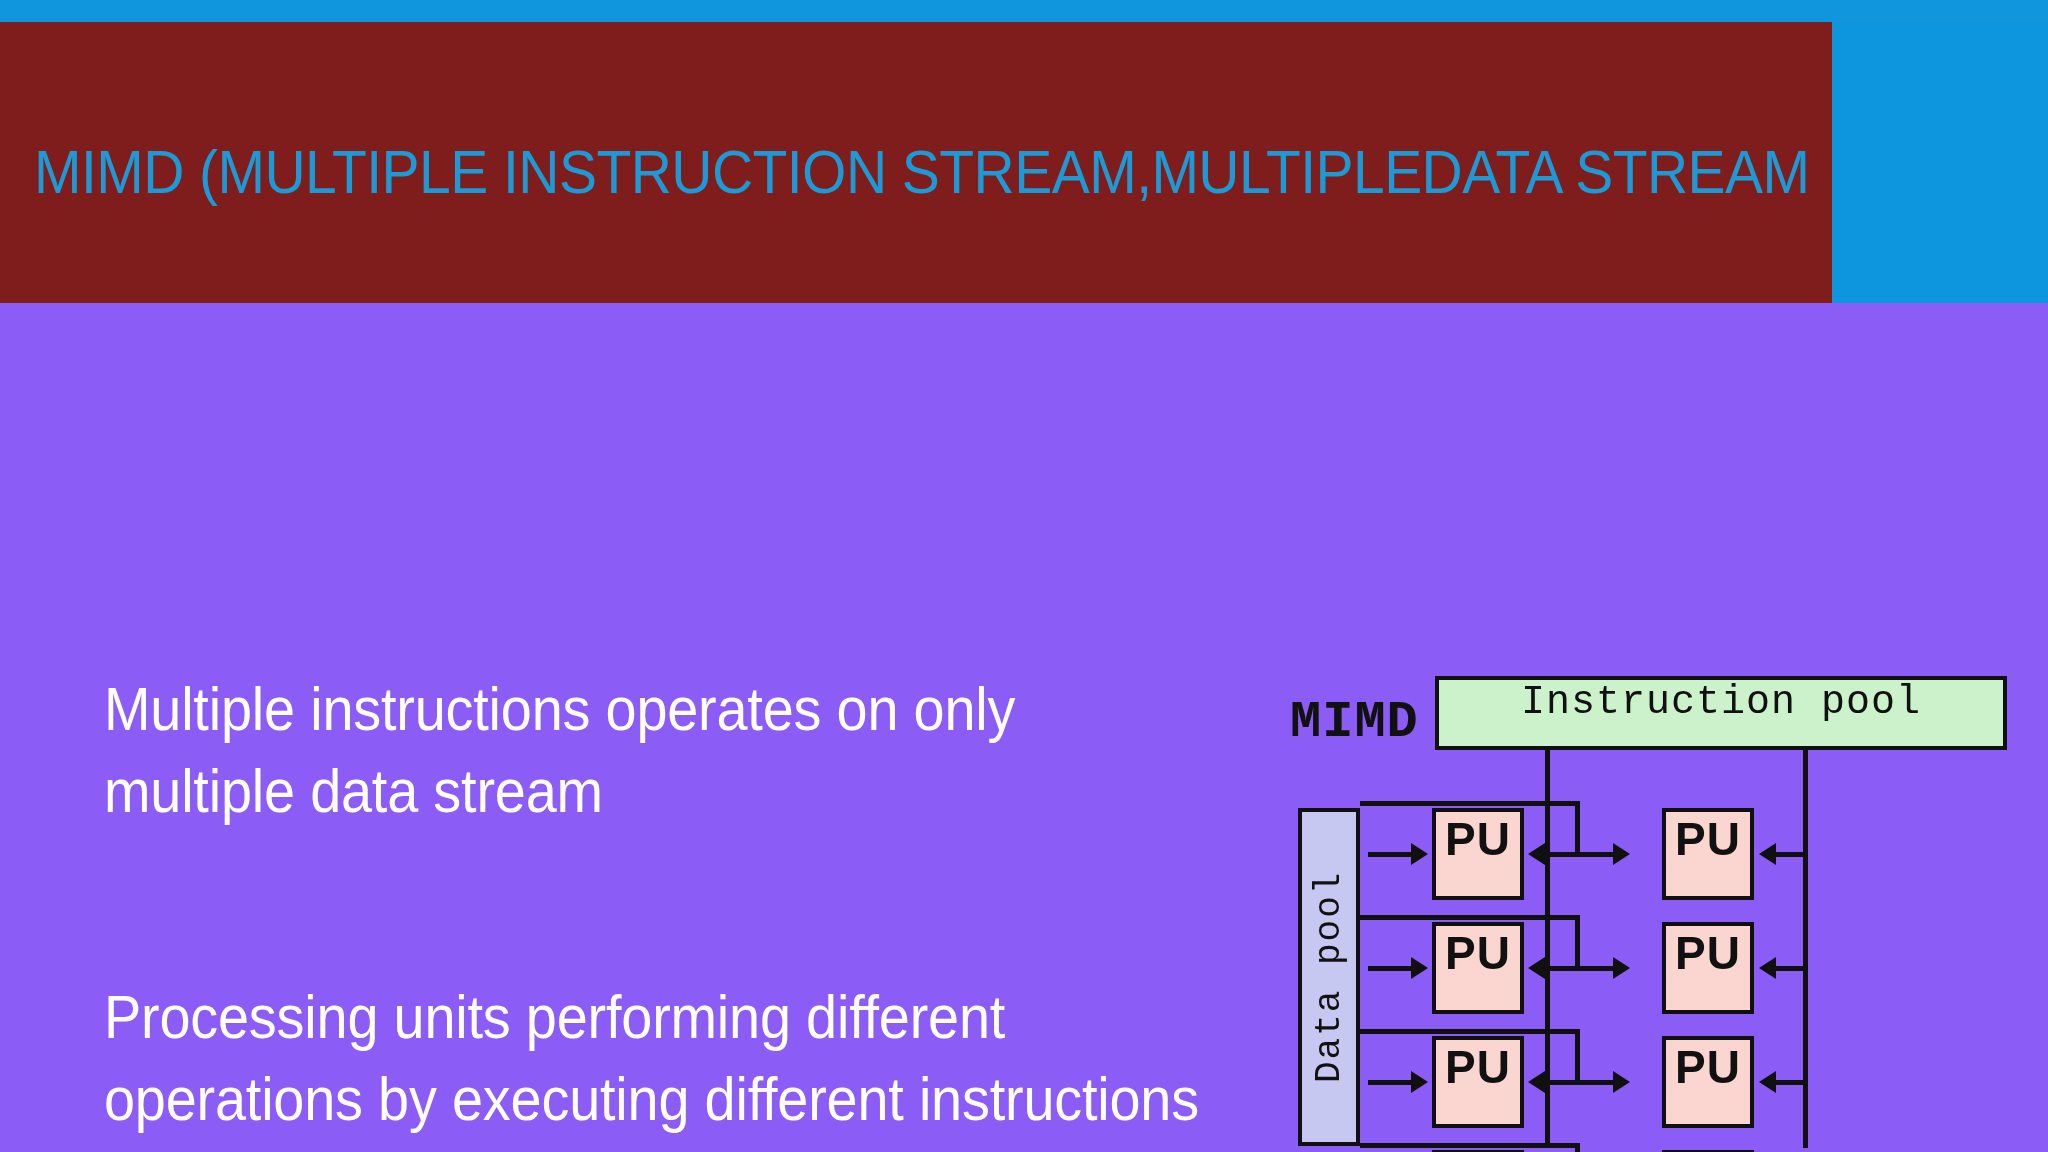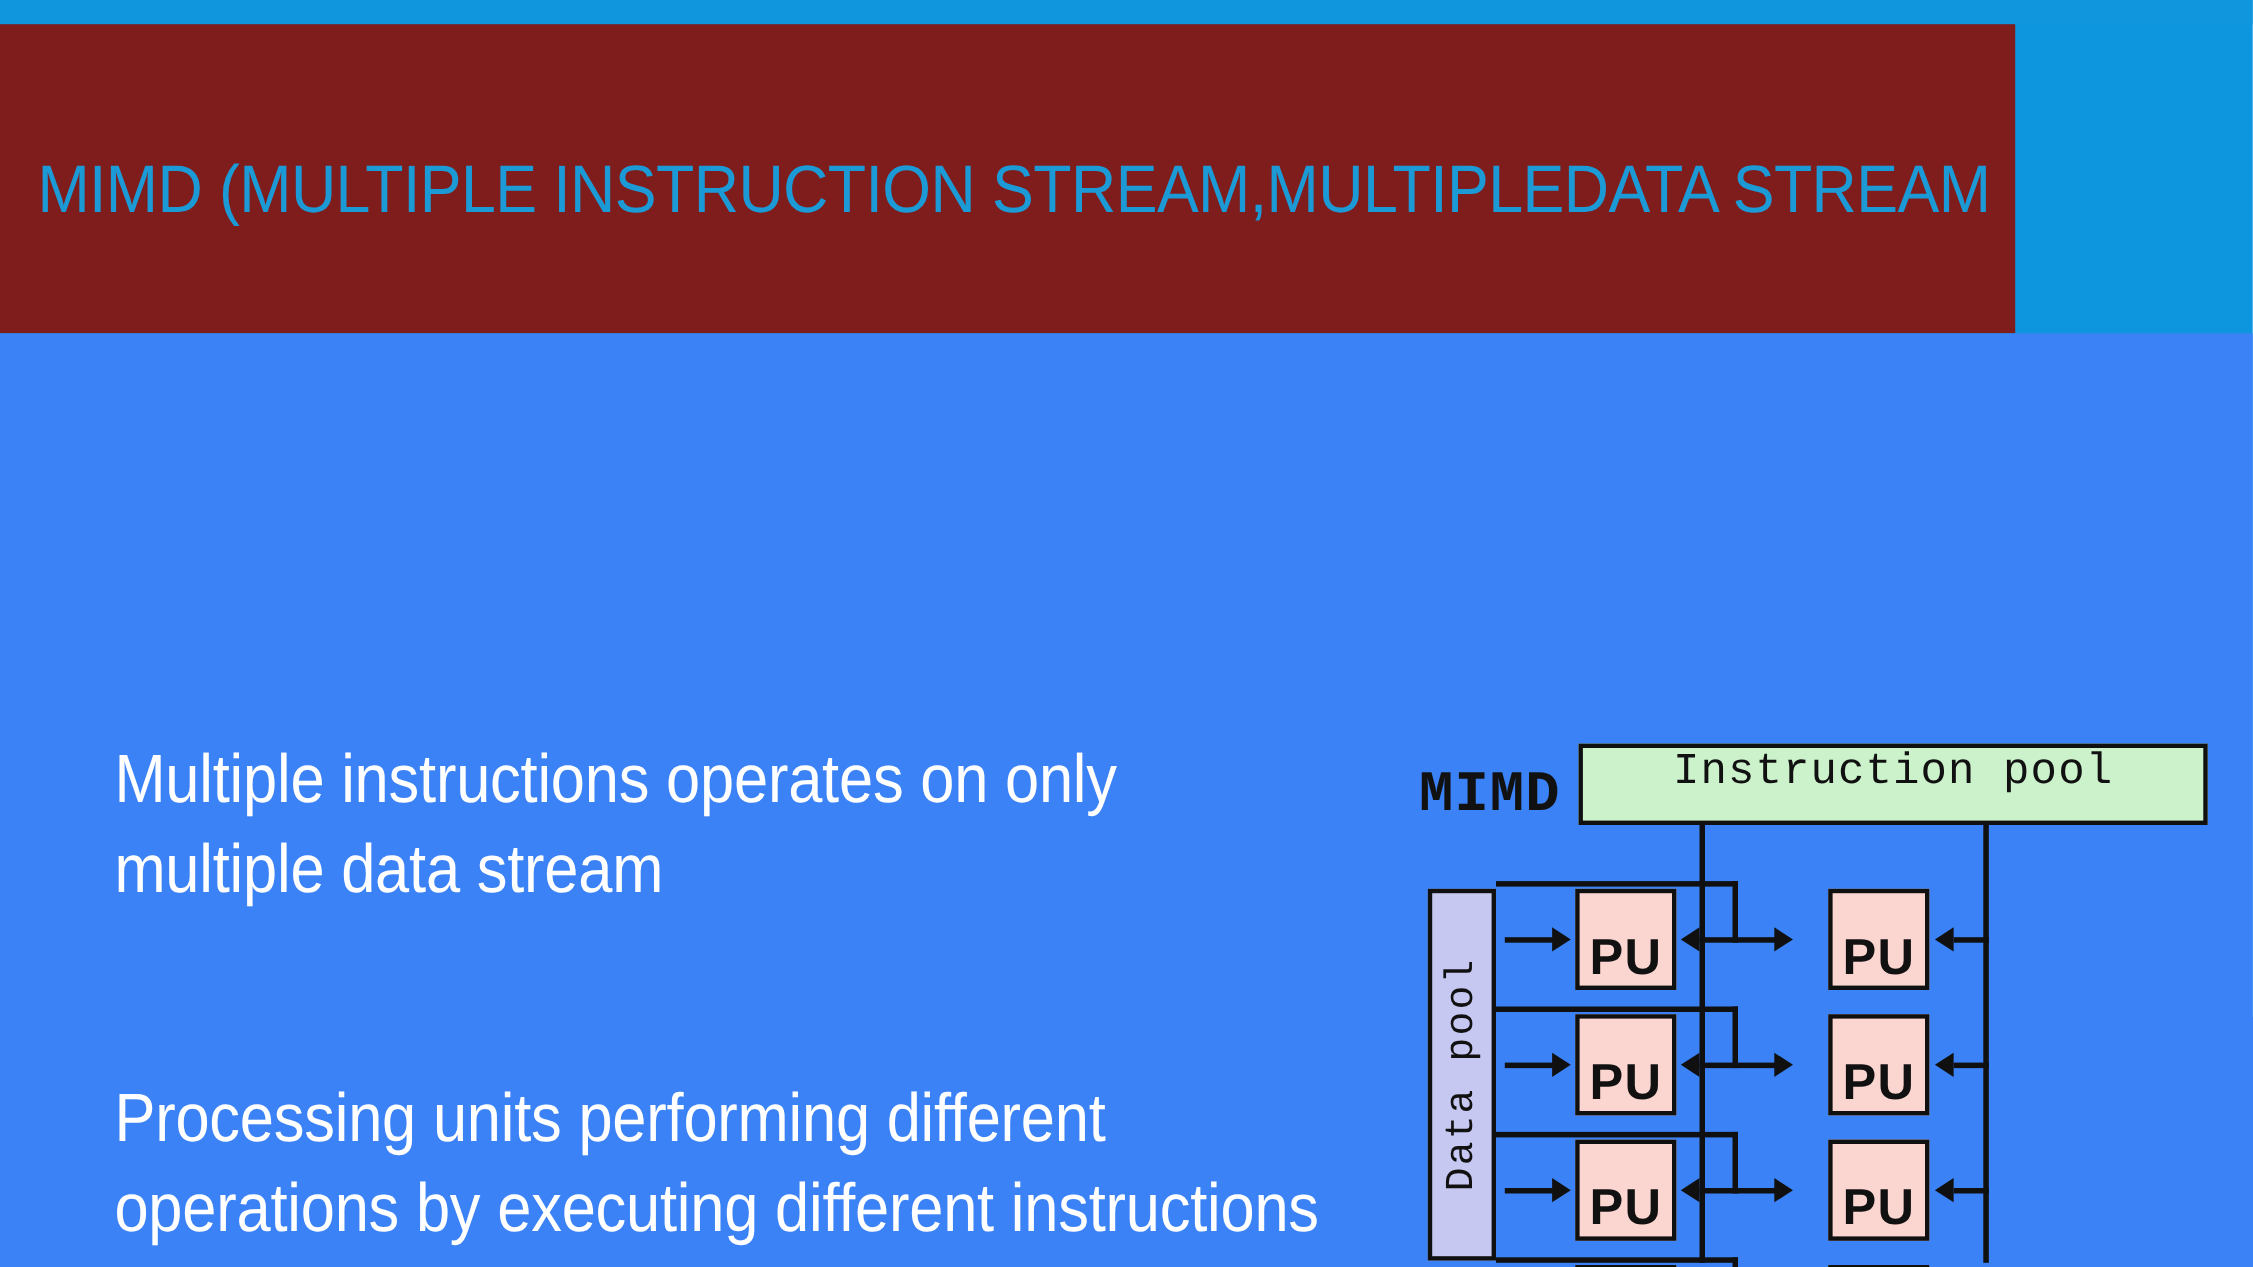--- a/index.html
+++ b/index.html
@@ -28,21 +28,21 @@
     font-weight:400;
     letter-spacing:-0.6px;
     line-height:64px;
     white-space:nowrap;
     transform:scaleX(0.935);
     transform-origin:left center;
   }
 
   
   .body-area{
-    position:absolute;left:0;top:303px;width:2048px;height:849px;background:#3b82f6;
+    position:absolute;left:0;top:303px;width:2048px;height:849px;background:#8b5cf6;
   }
 
   .para{
     position:absolute;
     color:#ffffff;
     font-family:"Liberation Sans", sans-serif;
     font-weight:400;
     font-size:62px;
     line-height:82px;
     letter-spacing:-0.2px;
@@ -83,21 +83,21 @@
     display:flex;align-items:center;justify-content:center;
     font-family:"Liberation Mono", monospace;
     font-size:36px;color:#111111;letter-spacing:2px;
     writing-mode:vertical-rl;
     transform:rotate(180deg);
   }
 
   .pu{
     position:absolute;width:92px;height:92px;
     background:#fbd5d0;border:4px solid #101010;box-sizing:border-box;
-    display:flex;align-items:flex-end;justify-content:center;
+    display:flex;align-items:flex-start;justify-content:center;
     font-family:"Liberation Sans", sans-serif;
     font-weight:700;font-size:46px;color:#111111;letter-spacing:1px;
   }
 
   .wire{position:absolute;background:#101010;}
   .h{height:5px;}
   .v{width:5px;}
 
   .arrow-r{
     position:absolute;width:0;height:0;

